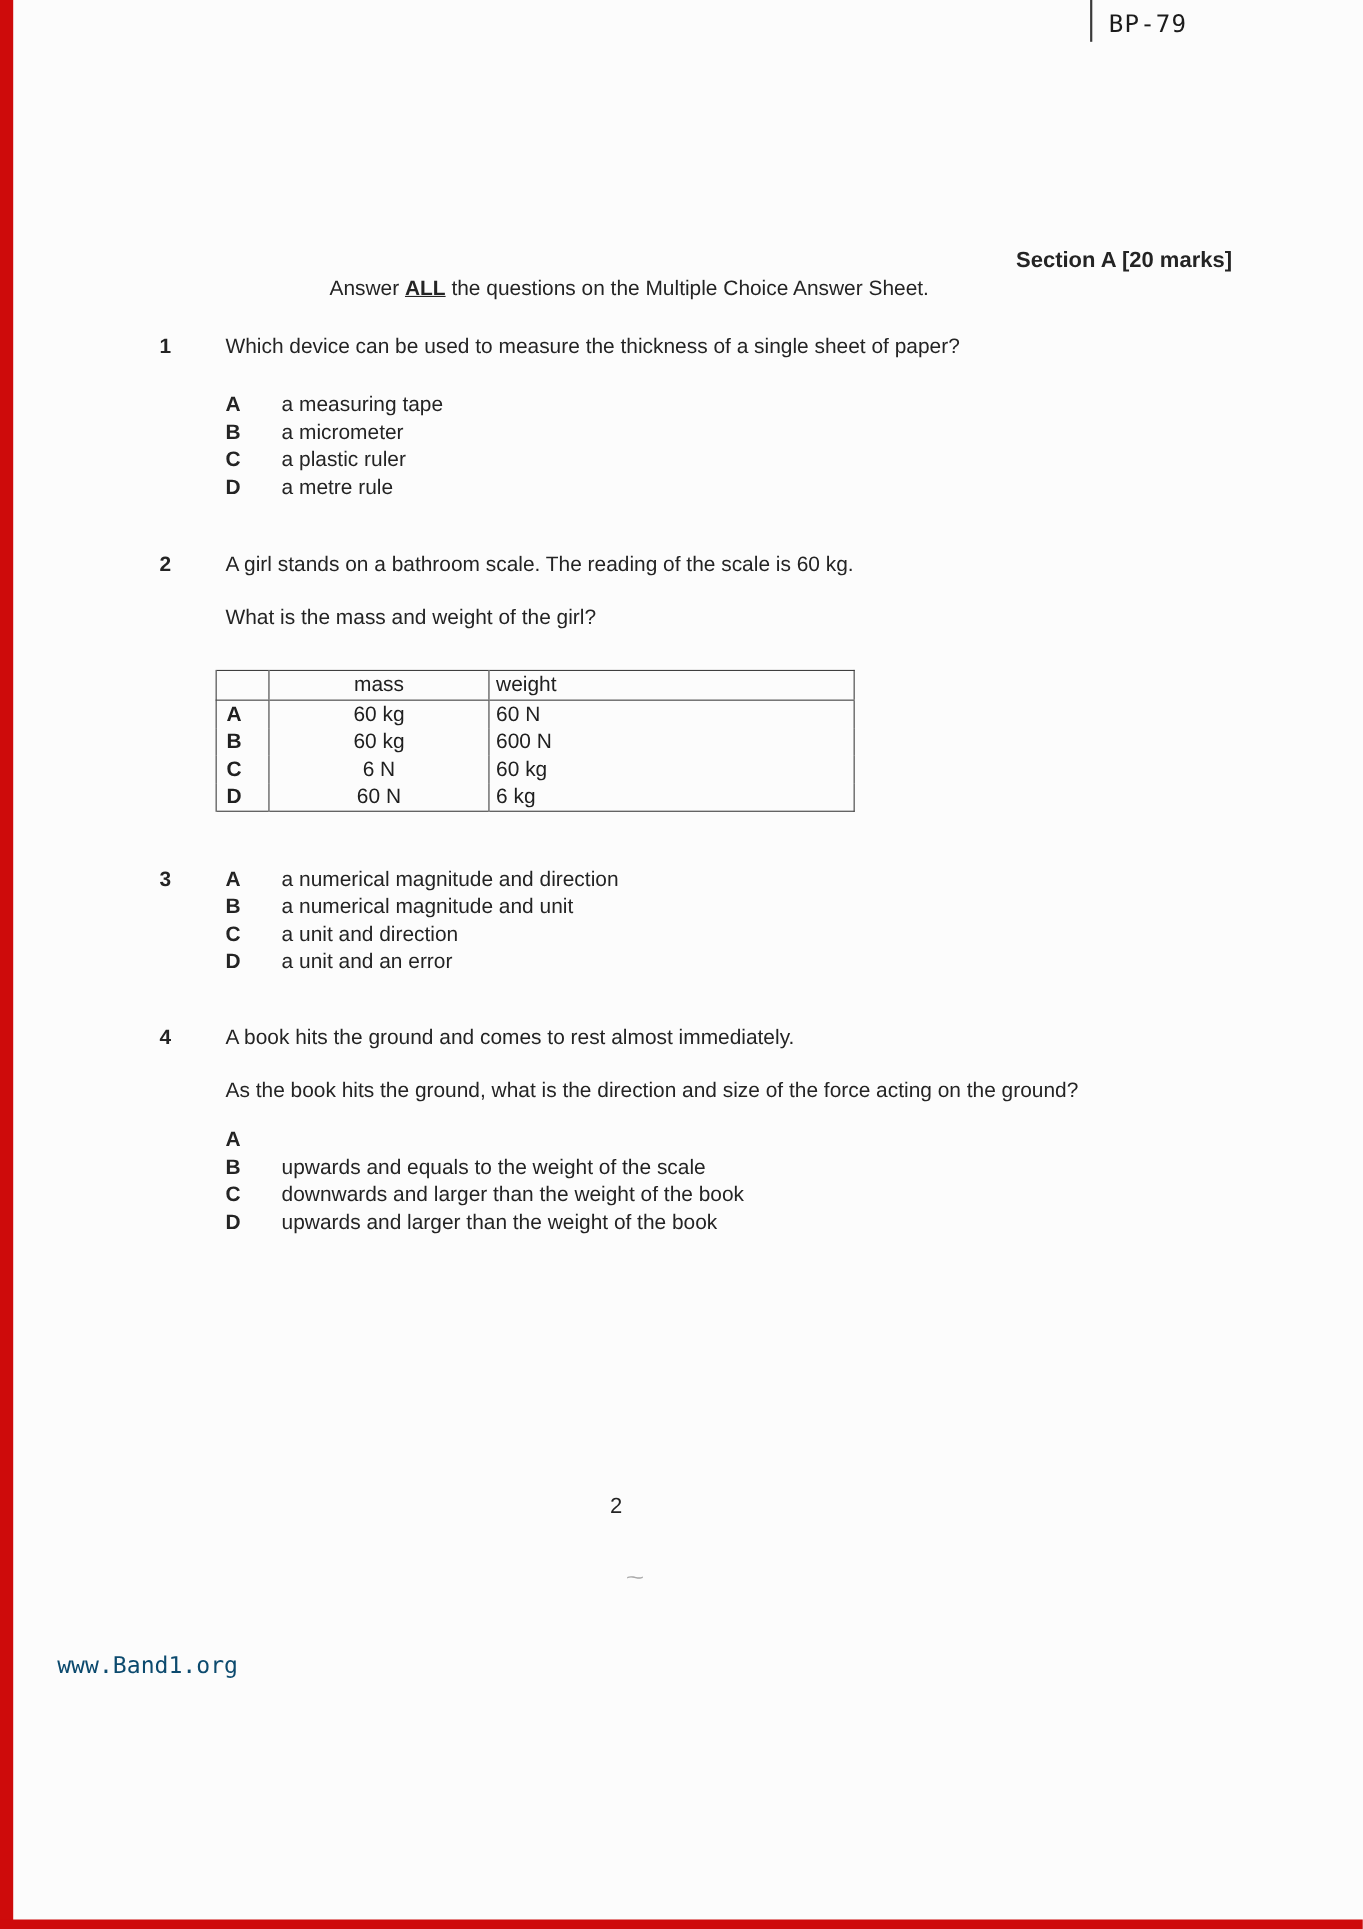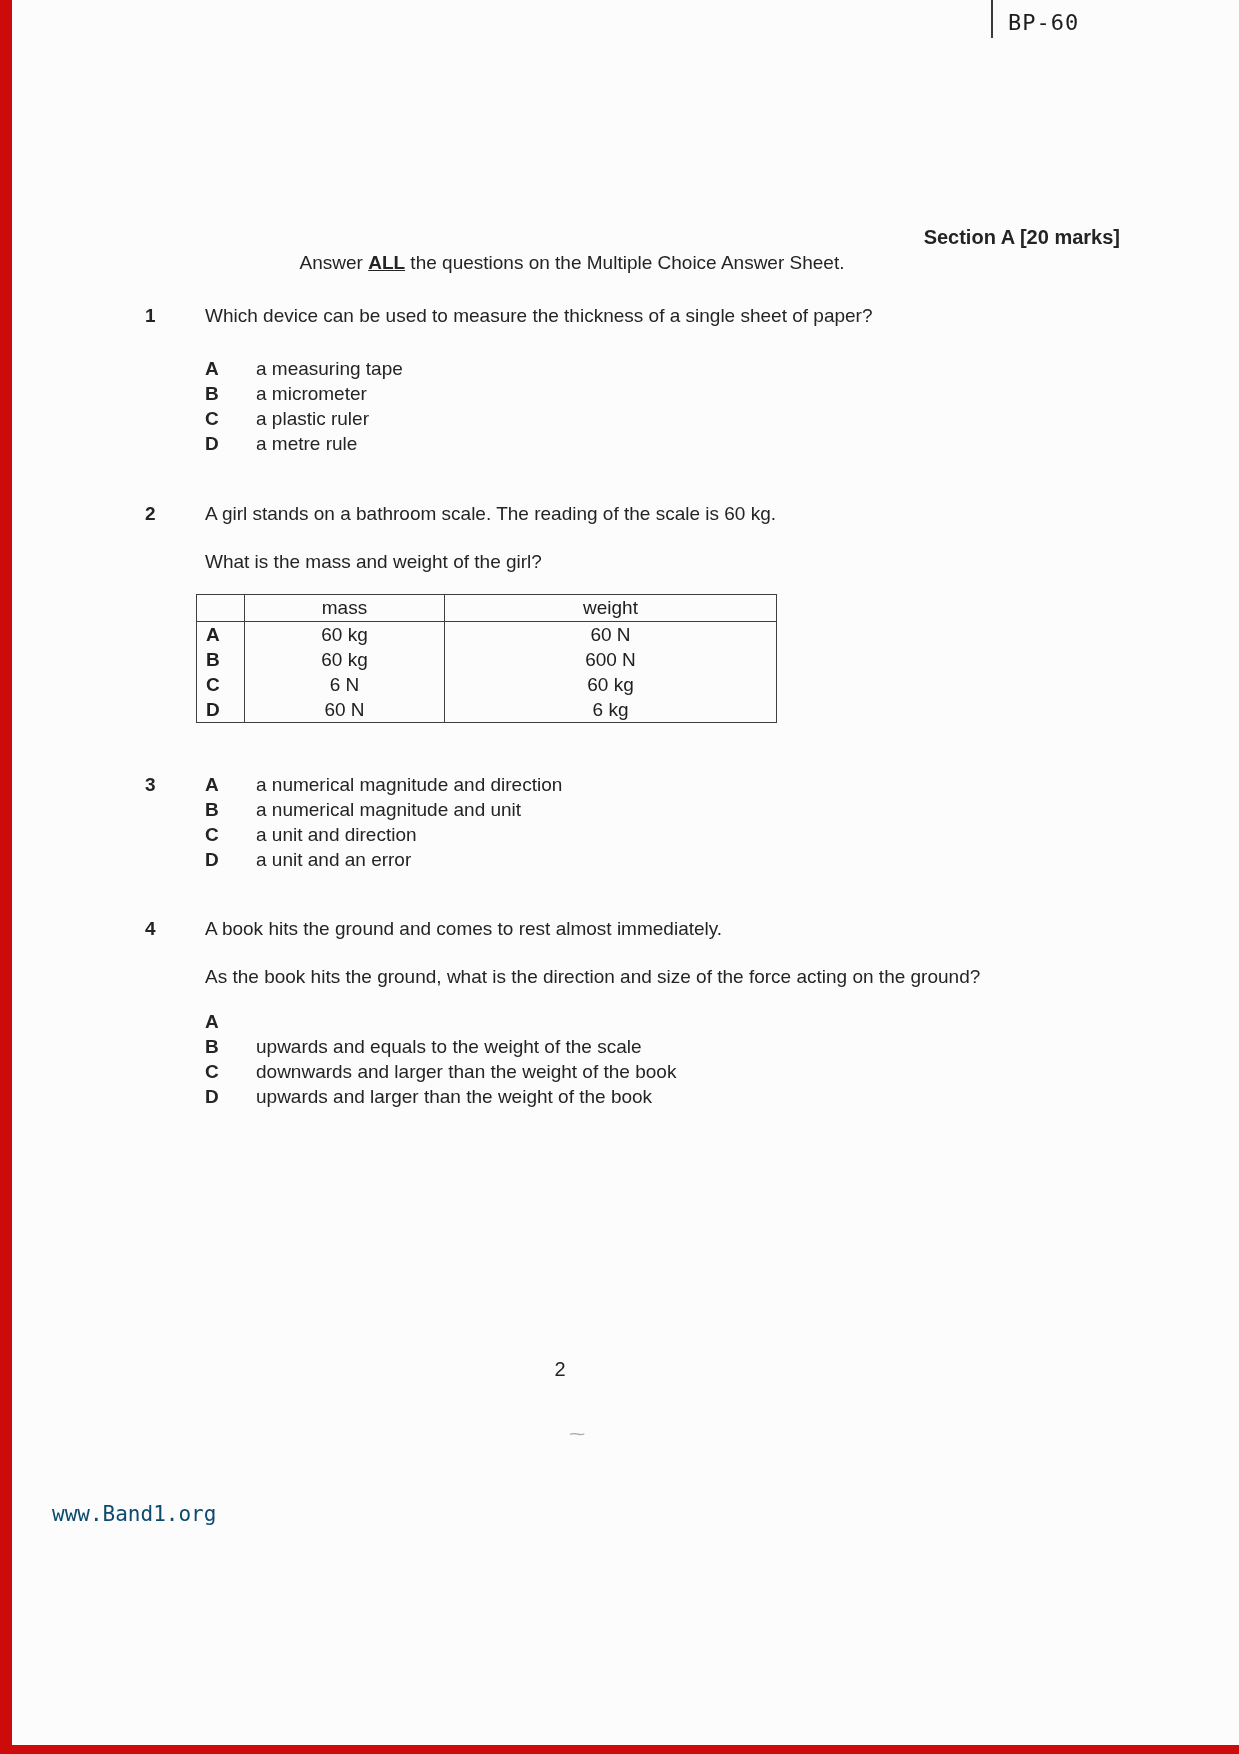--- a/index.html
+++ b/index.html
@@ -44,54 +44,54 @@
   .q4 { margin-top:44px; }
   .q4 .qtext2 { margin-top:20px; line-height:29px; }
 
   .options { margin-top:27px; }
   .q3 .options { margin-top:20px; }
   .q4 .options { margin-top:18px; }
   .option { display:flex; line-height:25px; }
   .oletter { width:51px; font-weight:bold; flex-shrink:0; }
 
   .ans-table {
-    margin-top:19px; margin-left:-9px;
+    margin-top:34px; margin-left:-9px;
     border-collapse:collapse;
     border:1.5px solid #3f3f3f;
     color:#202020;
   }
   .ans-table td {
     border-left:1.5px solid #3f3f3f;
     font-size:19px; padding:0 6px;
     line-height:25px;
   }
   .ans-table tr.hdr td { border-bottom:1.5px solid #3f3f3f; line-height:26px; }
   .ans-table td.c-letter { width:48px;  text-align:left; padding-left:9px; font-weight:bold; }
   .ans-table td.c-mass   { width:200px; text-align:center; }
-  .ans-table td.c-weight { width:332px; text-align:center; }
+  .ans-table td.c-weight { width:332px; text-align:left; }
   .ans-table tr.hdr td.c-letter { font-weight:normal; }
 
   .page-number { position:absolute; top:1358px; left:0; width:1120px; text-align:center; font-size:20px; }
   .footer-url {
     position:absolute; top:1502px; left:52px;
     font-family:"DejaVu Sans Mono", monospace;
     font-size:21px; color:#0c4a6e;
   }
   .scan-smudge { position:absolute; top:1424px; left:572px; color:#a9a9a9; font-size:18px; transform:scaleX(1.6); }
 </style>
 </head>
 <body>
 
 <div class="page">
   <div class="strip-left"></div>
   <div class="strip-bottom"></div>
 
   <div class="doc-code">
     <span class="corner-tick"></span>
-    <span>BP-60</span>
+    <span>BP-79</span>
   </div>
 
   <div class="content">
 
     <div class="section-title">Section A [20 marks]</div>
     <div class="section-instruction"><span>Answer </span><span class="emph">ALL</span><span> the questions on the Multiple Choice Answer Sheet.</span></div>
 
     <div class="question q1">
       <span class="qnum">1</span>
       <div class="qtext">Which device can be used to measure the thickness of a single sheet of paper?</div>

